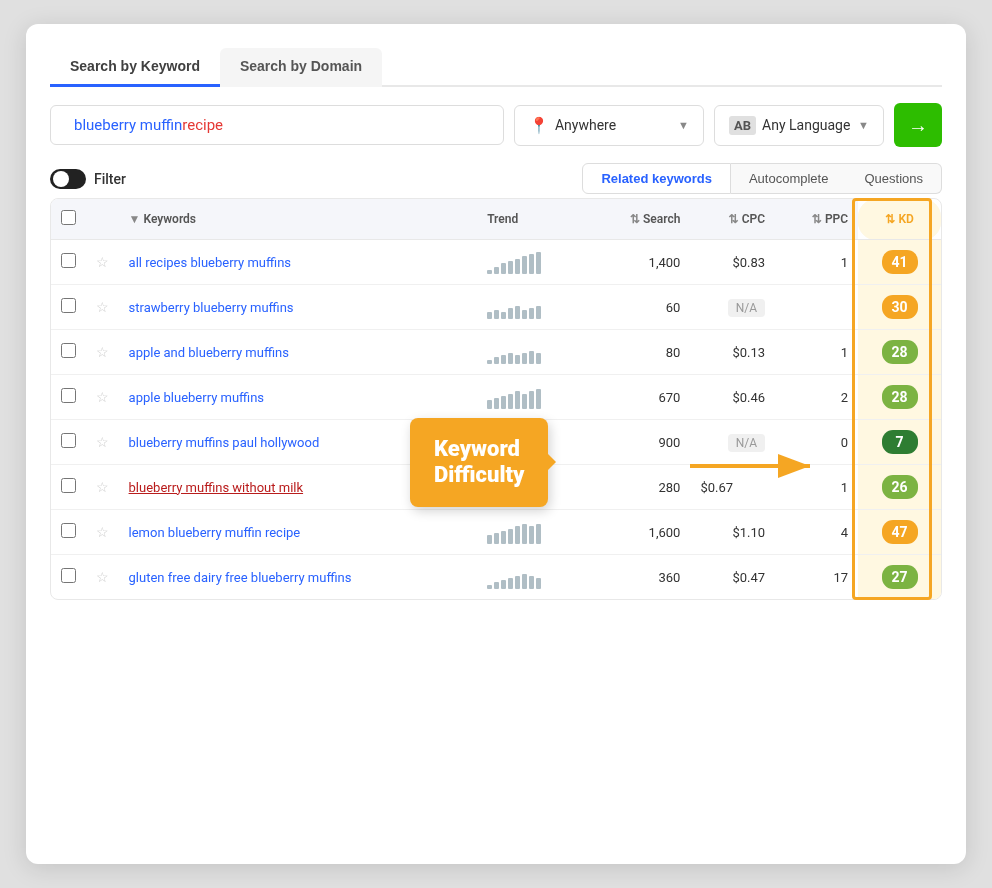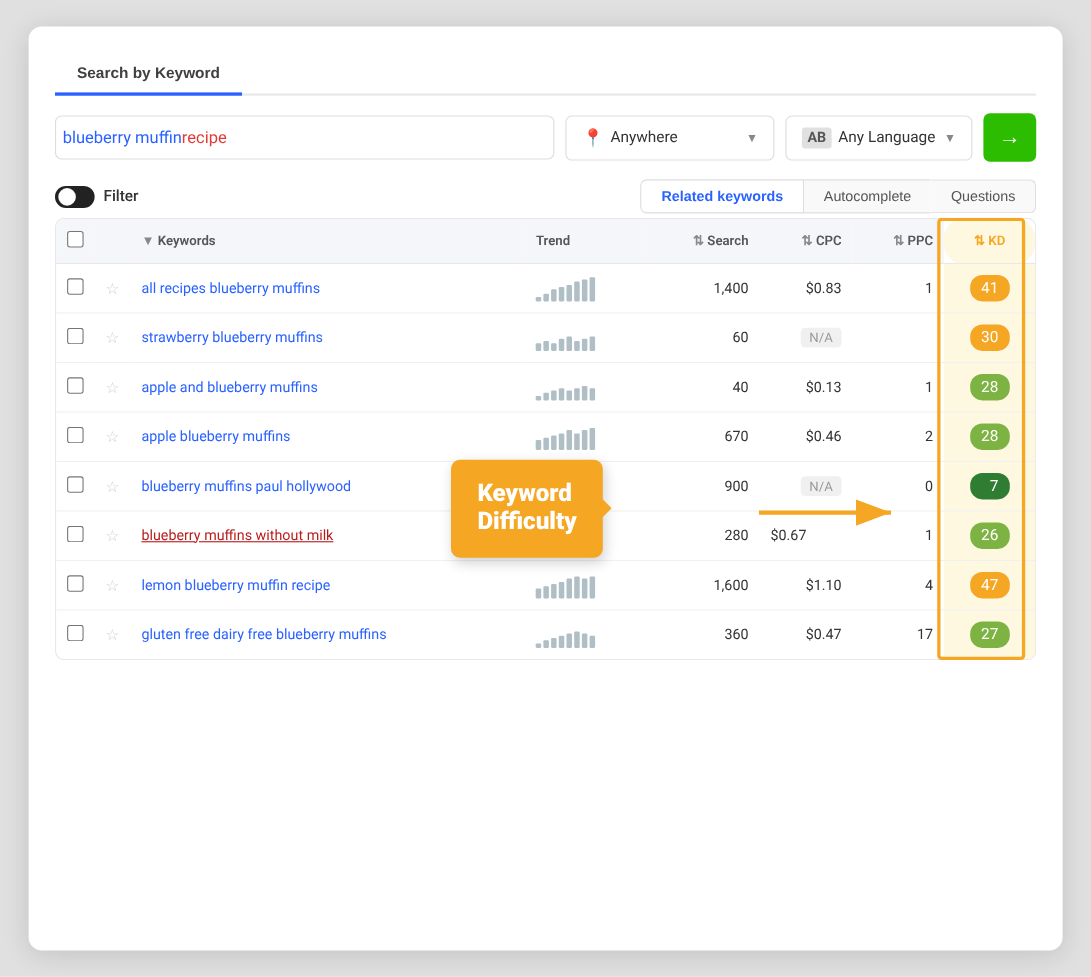--- a/index.html
+++ b/index.html
@@ -185,25 +185,25 @@
     .checkbox-cell { width: 32px; }
     .star-cell { width: 24px; color: #ccc; font-size: 14px; cursor: pointer; }
     .trend-cell { min-width: 60px; }
     .search-cell, .cpc-cell, .ppc-cell { text-align: right; }
 
     
     .kd-badge {
       display: inline-block;
       border-radius: 11px;
       padding: 4px 10px;
-      font-weight: 400;
+      font-weight: 700;
       font-size: 14px;
       color: #fff;
       min-width: 36px;
-      text-align: right;
+      text-align: center;
     }
     .kd-orange { background: #f5a623; }
     .kd-green-light { background: #7cb342; }
     .kd-green-dark { background: #2e7d32; }
 
     
     .mini-bars {
       display: flex;
       align-items: flex-end;
       gap: 2px;
@@ -315,24 +315,25 @@
     }
 
   </style>
 </head>
 <body>
 
 <div class="card">
 
   <div class="tabs">
     <button class="tab active">Search by Keyword</button>
+    <button class="tab">Search by Domain</button>
   </div>
 
   <div class="search-bar">
-    <div style="flex:1; border:1.5px solid #ddd; border-radius:6px; padding:10px 6px; font-size:15px; color:#222; display:flex; align-items:center;">
+    <div style="flex:1; border:1.5px solid #ddd; border-radius:6px; padding:10px 23px; font-size:15px; color:#222; display:flex; align-items:center;">
       <span style="color:#2962ff;">blueberry muffin</span>
         <span style="color:#e53935;"> recipe</span>
     </div>
     <div class="location-select">
       <span style="font-size:16px;">📍</span>
       <span>Anywhere</span>
       <span class="select-arrow">▼</span>
     </div>
     <div class="language-select">
       <span style="font-size:13px; font-weight:700; background:#e0e0e0; padding:2px 5px; border-radius:3px; color:#555;">AB</span>
@@ -426,21 +427,21 @@
                   <div class="mini-bar" style="height: 4.4px;"></div>
                   <div class="mini-bar" style="height: 6.6px;"></div>
                   <div class="mini-bar" style="height: 8.8px;"></div>
                   <div class="mini-bar" style="height: 11px;"></div>
                   <div class="mini-bar" style="height: 8.8px;"></div>
                   <div class="mini-bar" style="height: 11px;"></div>
                   <div class="mini-bar" style="height: 13.2px;"></div>
                   <div class="mini-bar" style="height: 11px;"></div>
                 </div>
               </td>
-              <td class="search-cell" style="text-align: right;">40</td>
+              <td class="search-cell" style="text-align: right;">80</td>
               <td class="cpc-cell" style="text-align: right;">$0.13</td>
               <td class="ppc-cell" style="text-align: right;">1</td>
               <td class="kd-col-cell" style="text-align: center;"><span class="kd-badge kd-green-light">28</span></td>
             </tr>
             <tr>
               <td class="checkbox-cell"><input type="checkbox" style=""></td>
               <td class="star-cell"><span style="color:#ccc;font-size:14px;">☆</span></td>
               <td style="font-weight: 400; color: rgb(41, 98, 255);">apple blueberry muffins</td>
               <td class="trend-cell">
                 <div class="mini-bars">

